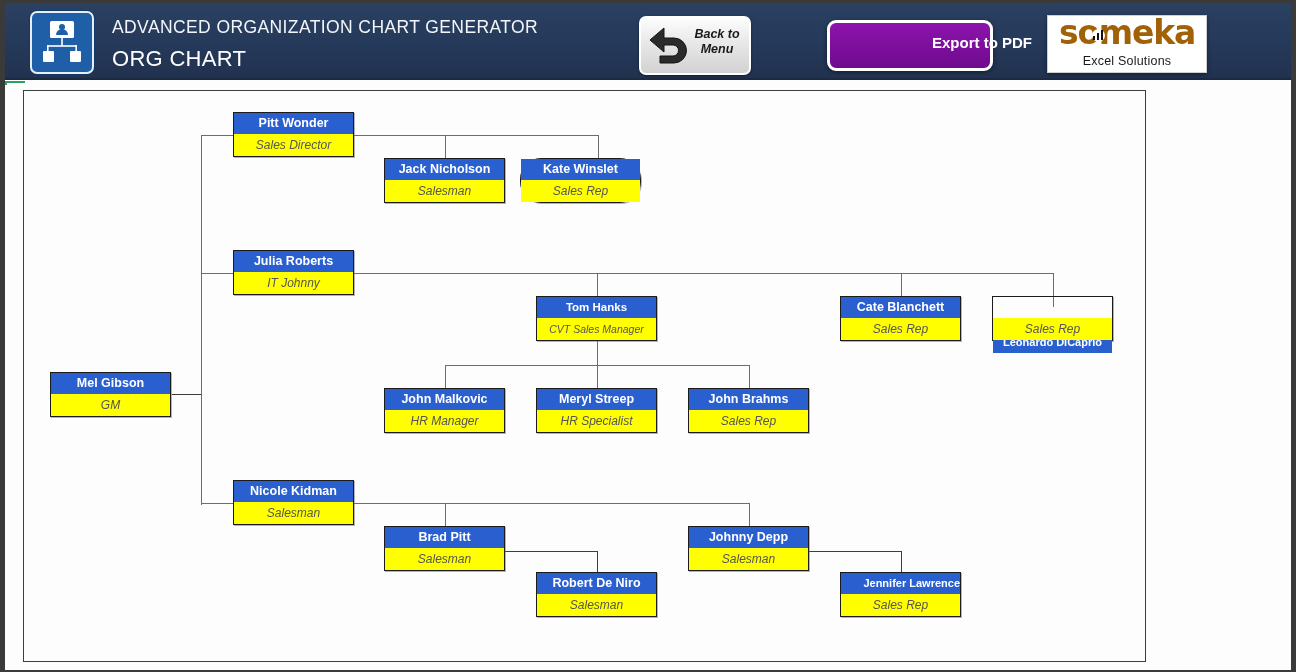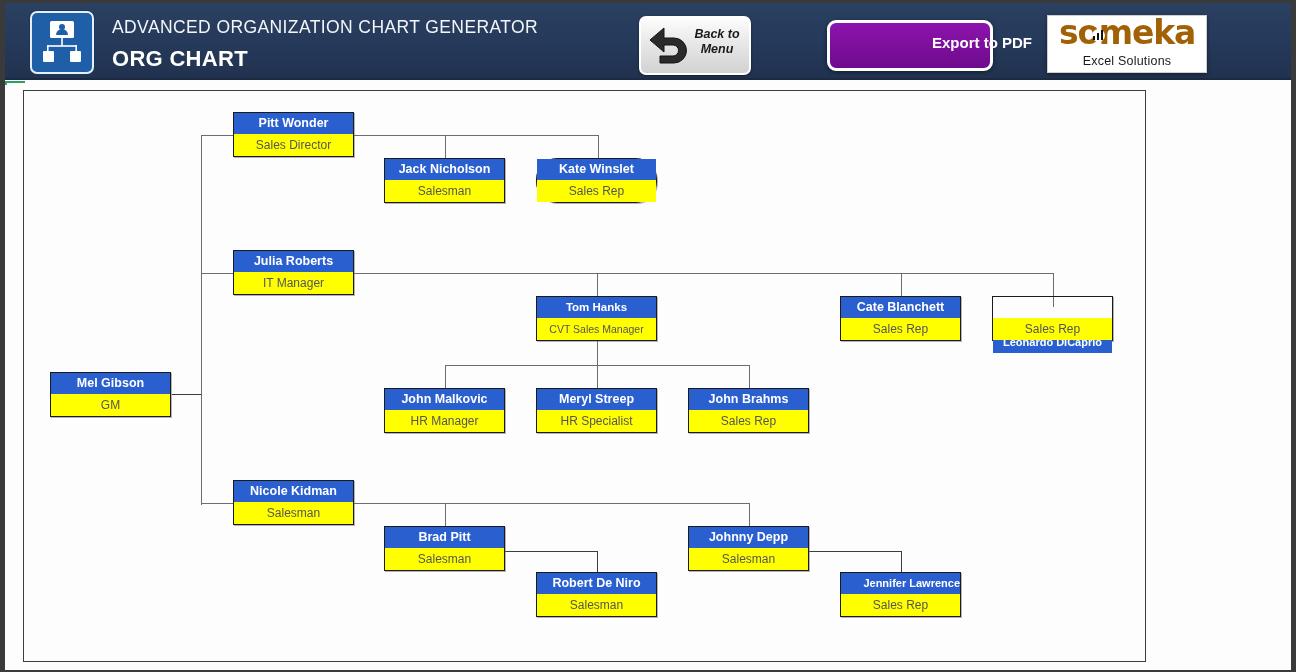--- a/index.html
+++ b/index.html
@@ -18,21 +18,21 @@
   .header{position:absolute;left:0;top:0;width:1286px;height:75px;
           background:linear-gradient(180deg,#2b4161 0%,#25395a 55%,#21324f 100%);
           border-bottom:2px solid #1b2a42;}
   .hdr-logo-box{position:absolute;left:25px;top:8px;width:60px;height:59px;
         background:#1f5fa8;border:2px solid #e9eef5;border-radius:7px;
         box-shadow:0 0 0 1px #123a66;}
   .hdr-logo-box svg{position:absolute;left:9px;top:7px;}
   .hdr-title-small{position:absolute;left:107px;top:14px;color:#f2f5f9;
         font-size:17.5px;letter-spacing:.4px;font-weight:400;white-space:nowrap;}
   .hdr-title-big{position:absolute;left:107px;top:43px;color:#ffffff;
-        font-size:22px;font-weight:bold;letter-spacing:.3px;white-space:nowrap;}
+        font-size:22px;font-weight:normal;letter-spacing:.3px;white-space:nowrap;}
 
   .back-btn{position:absolute;left:634px;top:13px;width:108px;height:55px;
         background:linear-gradient(180deg,#fdfdfd 0%,#e8e8e8 45%,#d2d2d2 100%);
         border:2px solid #ffffff;border-radius:7px;cursor:pointer;
         box-shadow:0 1px 3px rgba(0,0,0,.45);}
   .back-btn .arrow{position:absolute;left:5px;top:6px;}
   .back-btn .lbl{position:absolute;left:48px;top:9px;width:56px;
         font-size:12.5px;font-weight:bold;font-style:italic;color:#1a1a1a;
         line-height:15px;text-align:center;}
 
@@ -74,21 +74,21 @@
   .ln-v{width:1px;}
   .ln-dark{background:#3c3c3c;}
 
   
   .node{position:absolute;width:121px;height:45px;border:1px solid #1b1b1b;
         box-sizing:border-box;box-shadow:1px 1px 0 rgba(120,120,120,.55);cursor:pointer;}
   .node .nm{position:absolute;left:0;top:0;width:119px;height:21px;
         background:#2a5fd0;color:#ffffff;font-size:12.5px;font-weight:bold;
         line-height:21px;text-align:center;white-space:nowrap;overflow:hidden;}
   .node .ti{position:absolute;left:0;top:21px;width:119px;height:22px;
-        background:#ffff00;color:#555555;font-size:12px;
+        background:#ffff00;color:#555555;font-size:12px;font-style:italic;
         line-height:22px;text-align:center;white-space:nowrap;overflow:hidden;}
   .node.narrow .nm{font-size:11.5px;}
 </style>
 </head>
 <body>
 
 <div id="app">
 
   <div class="header">
 
@@ -185,28 +185,28 @@
       <div class="node" style="left:228px;top:27px;">
         <div class="nm">Pitt Wonder</div>
         <div class="ti">Sales Director</div>
       </div>
 
       <div class="node" style="left:379px;top:73px;">
         <div class="nm">Jack Nicholson</div>
         <div class="ti">Salesman</div>
       </div>
 
-      <div class="node" style="left:531px;top:73px;border-radius:21px;">
+      <div class="node" style="left:515px;top:73px;border-radius:21px;">
         <div class="nm">Kate Winslet</div>
         <div class="ti">Sales Rep</div>
       </div>
 
       <div class="node" style="left:228px;top:165px;">
         <div class="nm">Julia Roberts</div>
-        <div class="ti">IT Manager</div>
+        <div class="ti">IT Johnny</div>
       </div>
 
       <div class="node narrow" style="left:531px;top:211px;">
         <div class="nm">Tom Hanks</div>
         <div class="ti" style="font-size:10.5px;">CVT Sales Manager</div>
       </div>
 
       <div class="node" style="left:835px;top:211px;">
         <div class="nm">Cate Blanchett</div>
         <div class="ti">Sales Rep</div>

